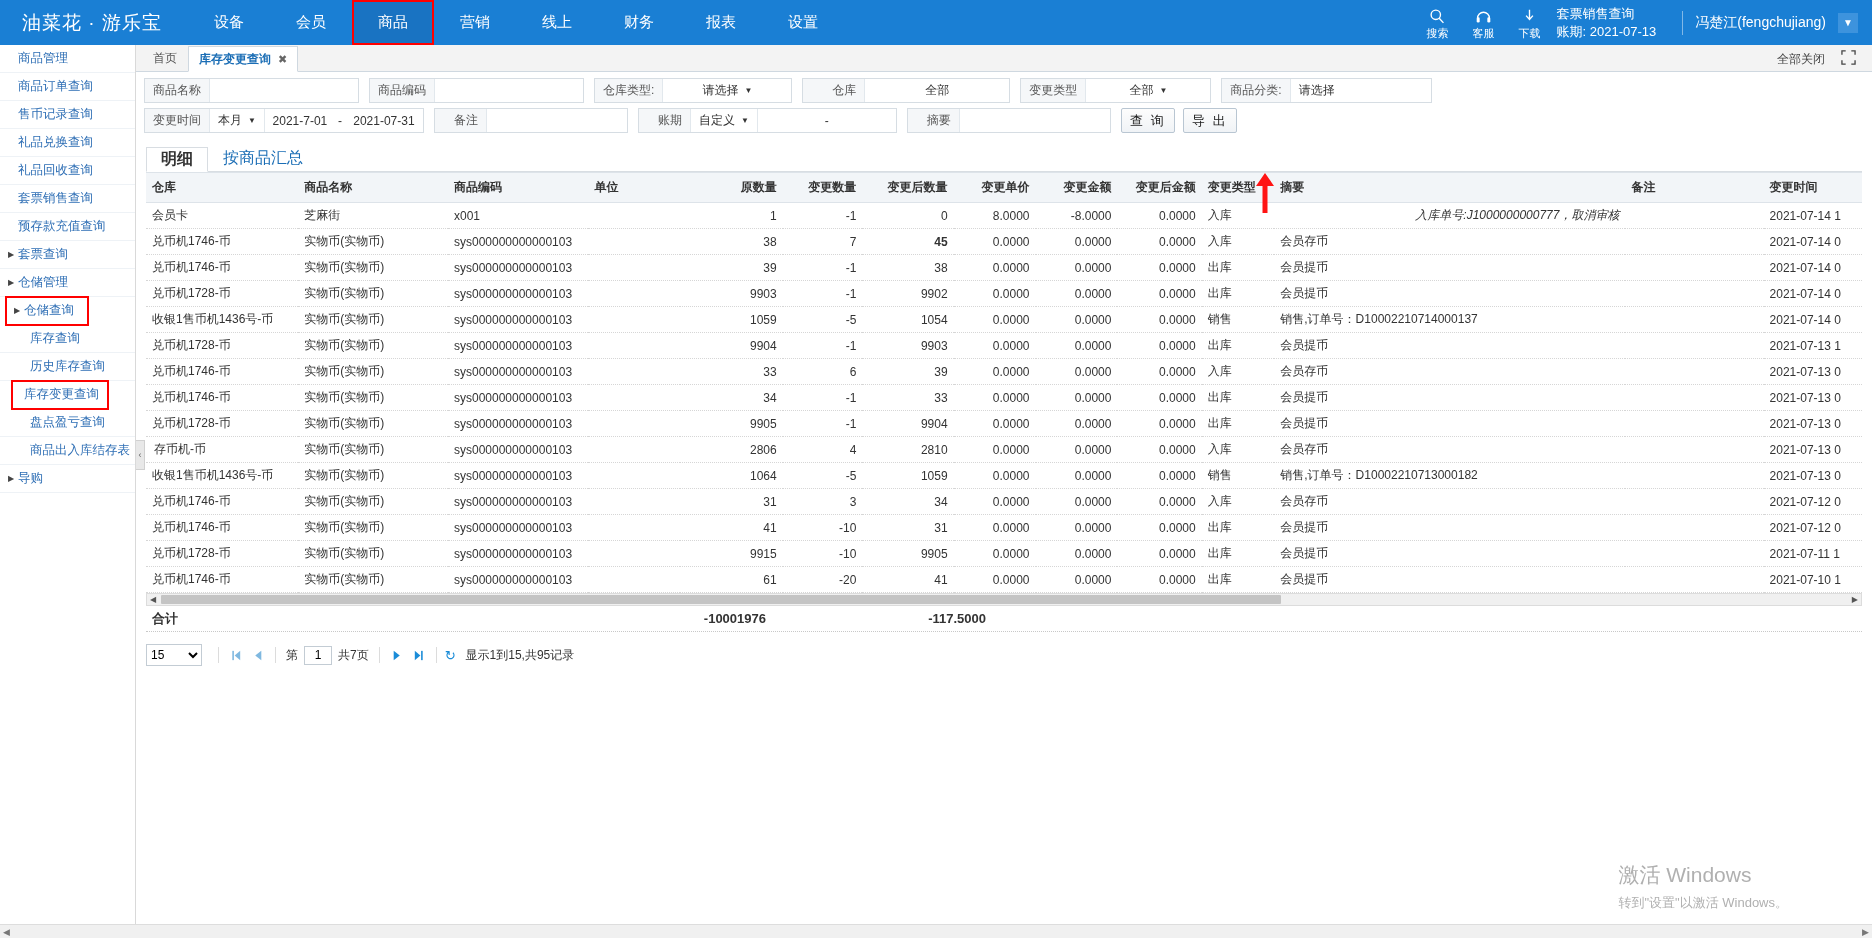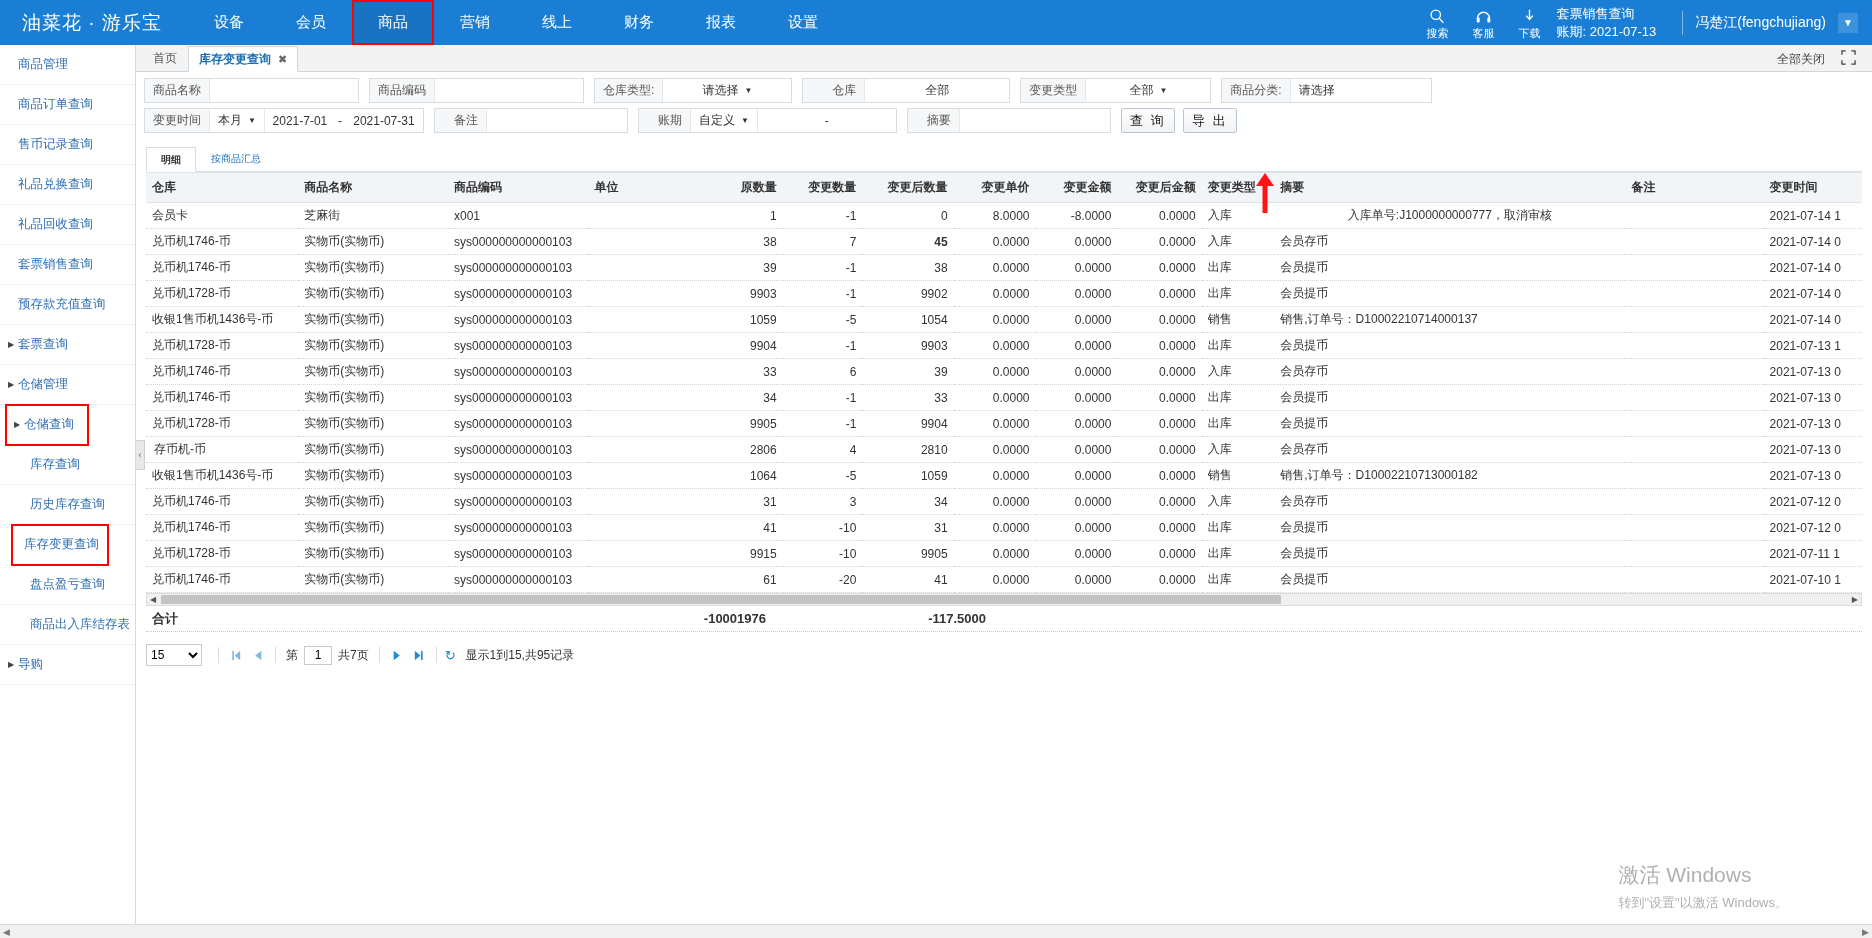--- a/index.html
+++ b/index.html
@@ -78,21 +78,21 @@
   
   .sidebar {
     width: 136px;
     background: #fff;
     border-right: 1px solid #d9d9d9;
     flex: 0 0 136px;
     position: relative;
     overflow: hidden;
   }
   .side-item {
-    height: 40px;
+    height: 28px;
     display: flex; align-items: center;
     padding-left: 18px;
     font-size: 12.5px;
     color: #2f6fb5;
     border-bottom: 1px solid #eef2f6;
     cursor: pointer;
     position: relative;
     white-space: nowrap;
   }
   .side-item.sub { padding-left: 30px; text-align: center; }
@@ -245,21 +245,21 @@
   
   .subtabs {
     display: flex; align-items: flex-end;
     border-bottom: 1px solid #d8dde2;
     margin: 4px 10px 0 10px;
     height: 26px;
   }
   .subtab {
     padding: 0 14px; height: 25px;
     display: flex; align-items: center;
-    font-size: 10px;
+    font-size: 16px;
     cursor: pointer;
     border: 1px solid transparent;
     color: #1a6db5;
   }
   .subtab.active {
     border: 1px solid #d8dde2;
     border-bottom-color: #fff;
     background: #fff;
     color: #333; font-weight: bold;
     margin-bottom: -1px;
@@ -636,21 +636,21 @@
               <td style="text-align: left;">芝麻街</td>
               <td style="text-align: left;">x001</td>
               <td style="text-align: left;"></td>
               <td class="num" style="text-align: right;">1</td>
               <td class="num" style="text-align: right;">-1</td>
               <td class="num" style="text-align: right;">0</td>
               <td class="num" style="text-align: right;">8.0000</td>
               <td class="num" style="text-align: right;">-8.0000</td>
               <td class="num" style="text-align: right;">0.0000</td>
               <td style="text-align: left;">入库</td>
-              <td style="text-align: center;">入库单号:J1000000000777，取消审核</td>
+              <td style="text-align: right; font-style: italic;">入库单号:J1000000000777，取消审核</td>
               <td style="text-align: left;"></td>
               <td style="text-align: left;">2021-07-14 1</td>
             </tr>
             <tr>
               <td style="text-align: left;">兑币机1746-币</td>
               <td style="text-align: left;">实物币(实物币)</td>
               <td style="text-align: left;">sys000000000000103</td>
               <td style="text-align: left;"></td>
               <td class="num" style="text-align: right;">38</td>
               <td class="num" style="text-align: right;">7</td>

